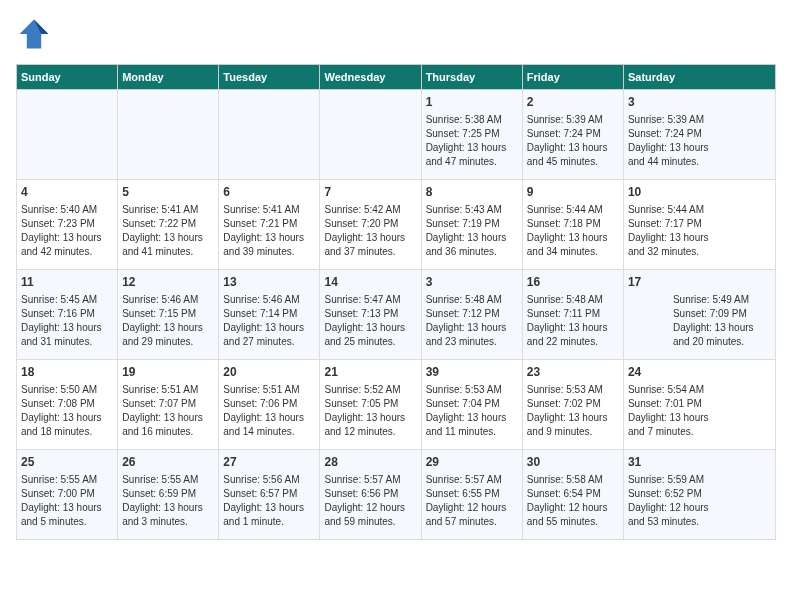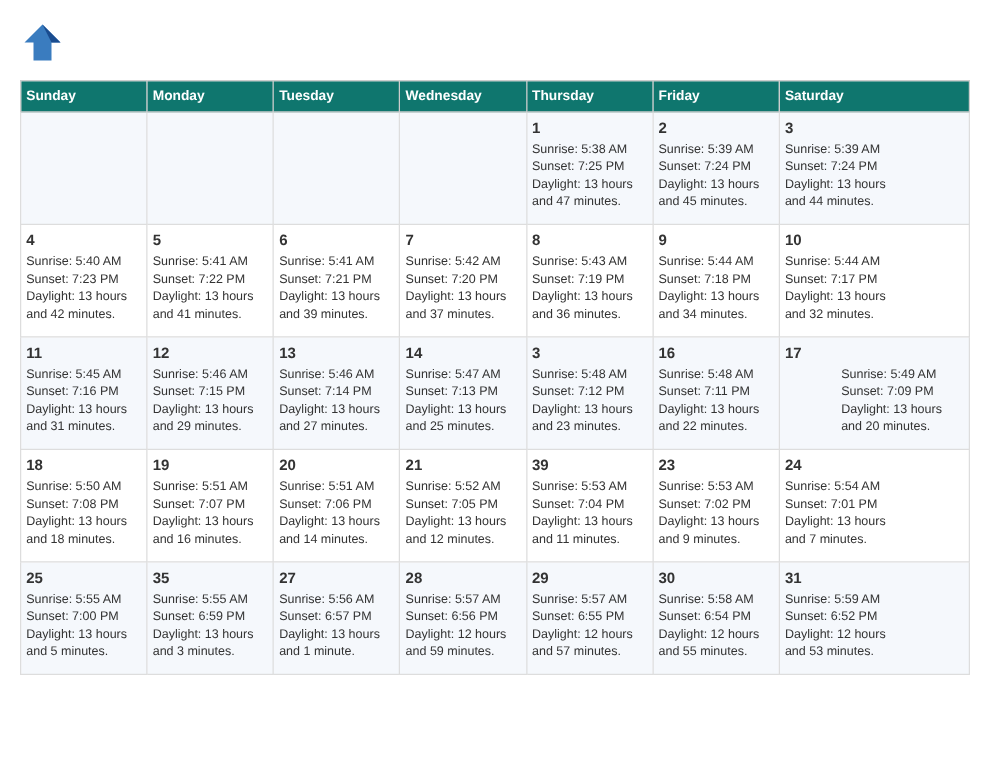--- a/index.html
+++ b/index.html
@@ -303,21 +303,21 @@
       </tr>
       <tr>
         <td>
           <div class="day-number">25</div>
           <div class="day-info" style="white-space: pre-wrap;">Sunrise: 5:55 AM
 Sunset: 7:00 PM
 Daylight: 13 hours
 and 5 minutes.</div>
         </td>
         <td>
-          <div class="day-number">35</div>
+          <div class="day-number">26</div>
           <div class="day-info" style="white-space: pre-wrap;">Sunrise: 5:55 AM
 Sunset: 6:59 PM
 Daylight: 13 hours
 and 3 minutes.</div>
         </td>
         <td>
           <div class="day-number">27</div>
           <div class="day-info" style="white-space: pre-wrap;">Sunrise: 5:56 AM
 Sunset: 6:57 PM
 Daylight: 13 hours

